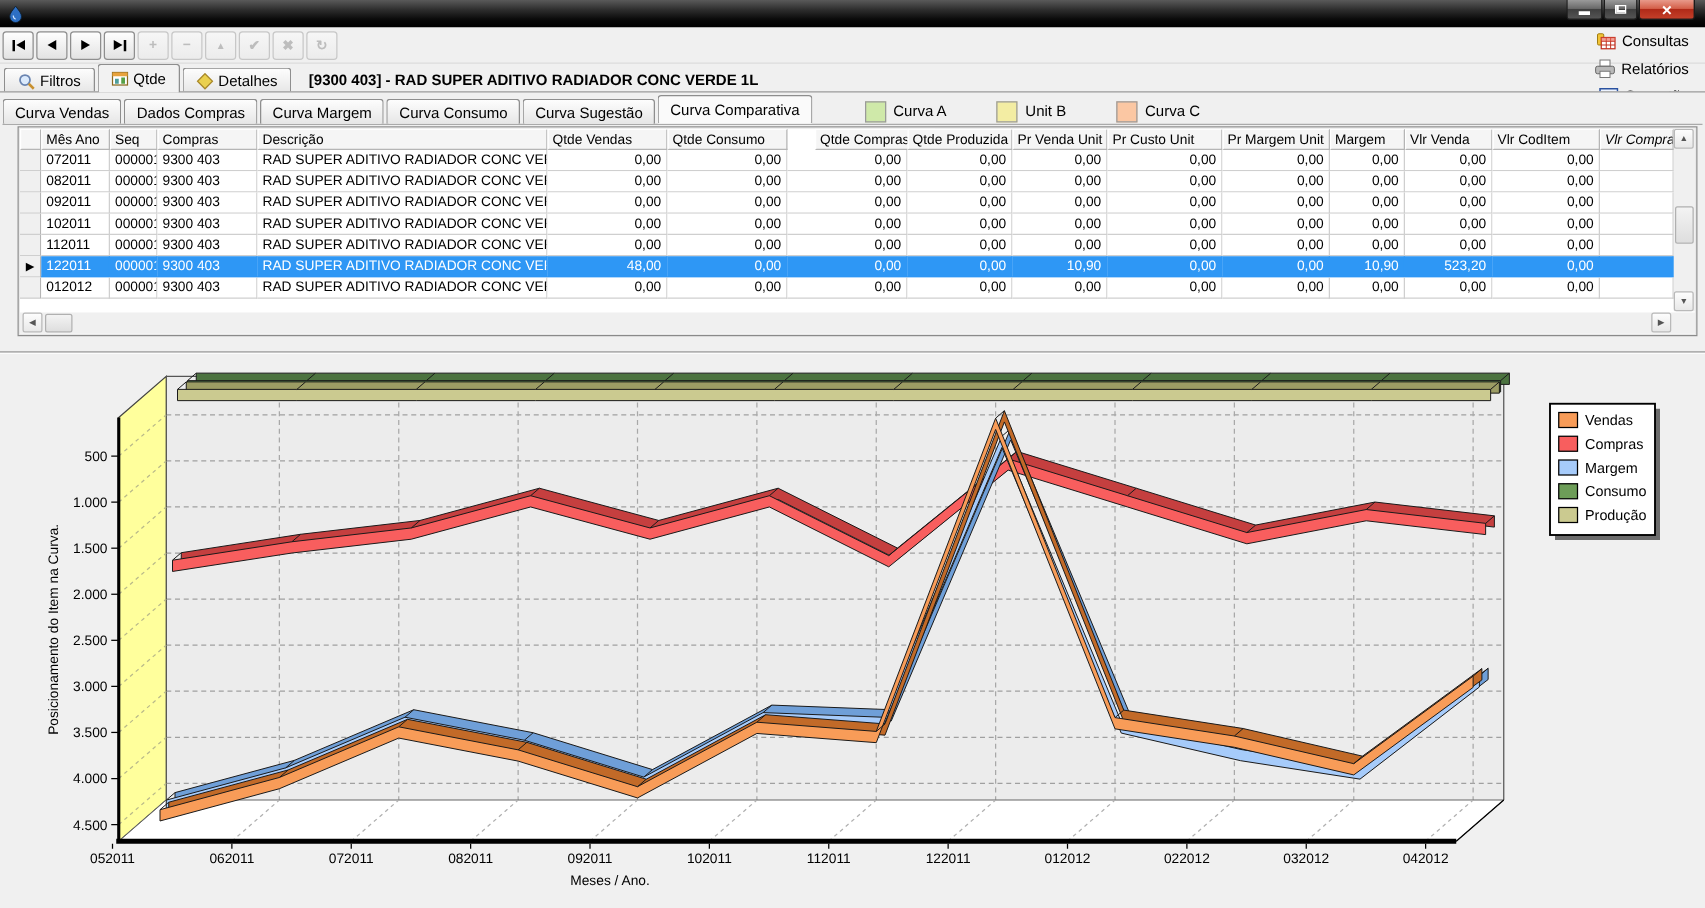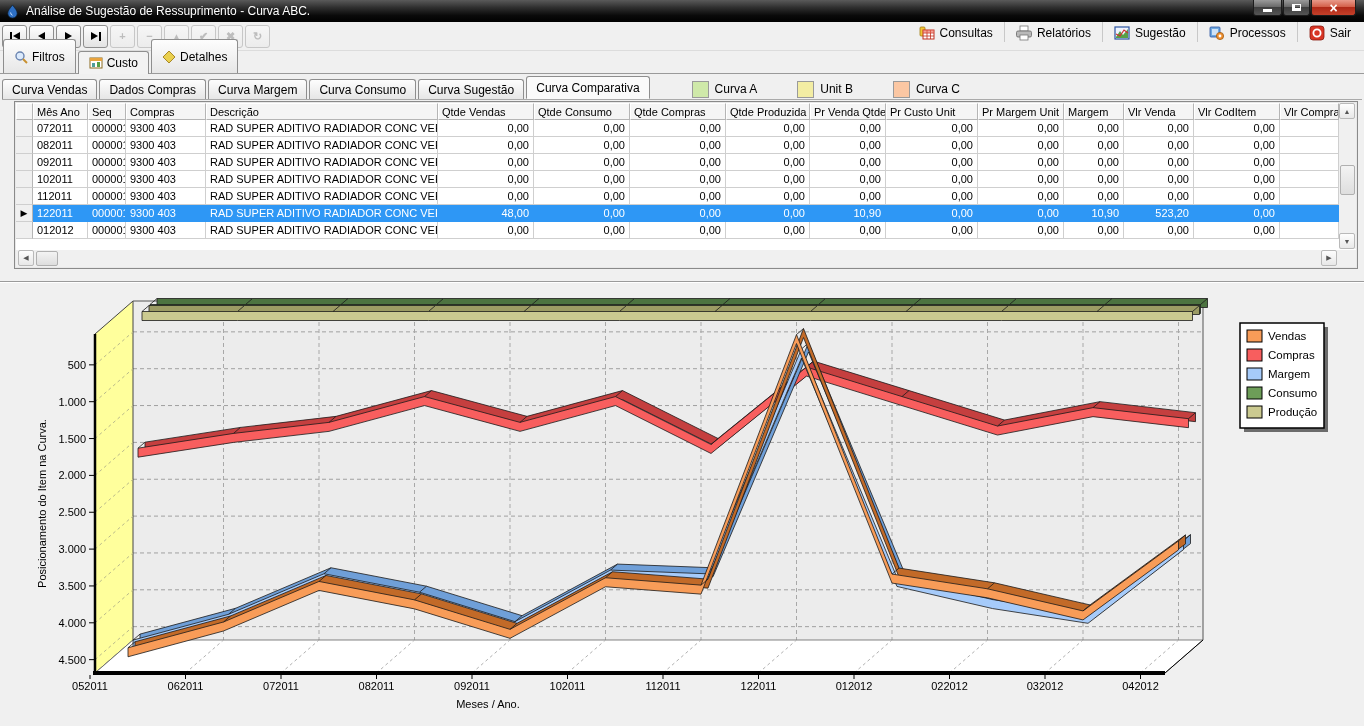--- a/index.html
+++ b/index.html
@@ -27,28 +27,28 @@
   #toolbar { position:absolute; left:0; top:22px; width:1364px; height:29px;
     background:#f0f0f0; border-bottom:1px solid #dcdcdc; display:flex; align-items:center; }
   .navbtn { width:25px; height:23px; margin-left:2px; border:1px solid #8e8e8e; border-radius:3px;
     background:linear-gradient(180deg,#fefefe,#e3e3e3); display:flex; align-items:center;
     justify-content:center; gap:1px; }
   .navbtn.dis { border-color:#c7c7c7; background:linear-gradient(180deg,#f6f6f6,#ececec); }
   .tri-l { width:0; height:0; border-top:4px solid transparent; border-bottom:4px solid transparent; border-right:7px solid #000; }
   .tri-r { width:0; height:0; border-top:4px solid transparent; border-bottom:4px solid transparent; border-left:7px solid #000; }
   .vbar { width:2px; height:9px; background:#000; }
   .disglyph { color:#bdbdbd; font-size:11px; font-weight:bold; }
-  #actions { position:absolute; right:4px; top:0; height:28px; display:flex; align-items:flex-start; }
+  #actions { position:absolute; right:4px; top:0; height:28px; display:flex; align-items:flex-end;flex-direction:column; }
   .actbtn { display:flex; align-items:center; gap:5px; padding:3px 9px; font-size:12px; color:#000; }
   .actsep { width:1px; height:20px; background:#c8c8c8; margin:0 2px; }
 
   
   #tabsrow { position:absolute; left:0; top:51px; width:1364px; height:23px; display:flex;
     align-items:flex-end; padding-left:3px; }
-  .tab { display:flex; align-items:center; gap:4px; height:35px; padding:0 10px;
+  .tab { display:flex; align-items:center; gap:4px; height:20px; padding:0 10px;
     border:1px solid #8e8e8e; border-bottom:none; border-radius:3px 3px 0 0;
     background:linear-gradient(180deg,#fdfdfd,#e6e6e6); font-size:12px; margin-right:2px; }
   .tab.active { height:23px; background:#f2f2f2; position:relative; z-index:3; }
   #itemheader { font-size:12px; font-weight:bold; margin:0 0 3px 12px; }
 
   #contentpanel { position:absolute; left:0; top:73px; width:1364px; height:207px;
     background:#f0f0f0; border-top:1px solid #9a9a9a; }
 
   
   #subtabs { position:absolute; left:2px; top:3px; width:1360px; height:23px; display:flex;
@@ -91,21 +91,20 @@
   svg text { font-family:"Liberation Sans", sans-serif; }
 </style>
 </head>
 <body>
 
 <div id="titlebar">
   <svg id="appicon" viewBox="0 0 16 16">
     <path d="M8 1 C5 5 3 7 3 10 a5 5 0 0 0 10 0 C13 7 11 5 8 1 Z" fill="#2d6fc4" stroke="#123" stroke-width="0.8"></path>
     <path d="M6 9 a2.5 3 0 0 0 2 3" stroke="#cfe4ff" stroke-width="1" fill="none"></path>
   </svg>
-  <span class="ttl">Análise de Sugestão de Ressuprimento - Curva ABC.</span>
   <div id="winbtns">
     <div class="winbtn min">
         <div class="minbar"></div>
       </div>
     <div class="winbtn max">
         <div class="maxbox"></div>
       </div>
     <div class="winbtn close">
         <span style="font-size:14px;font-weight:bold;">×</span>
       </div>
@@ -203,28 +202,29 @@
     </svg>
     <span>Filtros</span>
   </div>
   <div class="tab active">
     <svg width="14" height="14" viewBox="0 0 14 14">
       <rect x="1" y="2" width="12" height="10" fill="#fff" stroke="#8a6a20" stroke-width="1"></rect>
       <rect x="1" y="2" width="12" height="3" fill="#e8a33d"></rect>
       <rect x="3" y="7" width="3" height="4" fill="#4d9e9a"></rect>
       <rect x="8" y="6" width="3" height="5" fill="#57a046"></rect>
     </svg>
-    <span>Custo</span>
+    <span>Qtde</span>
   </div>
   <div class="tab">
     <svg width="14" height="14" viewBox="0 0 14 14">
       <path d="M7 1 L13 7 L7 13 L1 7 Z" fill="#ead04e" stroke="#a8882a" stroke-width="1"></path>
     </svg>
     <span>Detalhes</span>
   </div>
+  <span id="itemheader">[9300 403] - RAD SUPER ADITIVO RADIADOR CONC VERDE 1L</span>
 </div>
 
 <div id="contentpanel">
   <div id="subtabs">
     <div class="stab">
         <span>Curva Vendas</span>
       </div>
     <div class="stab">
         <span>Dados Compras</span>
       </div>
@@ -256,29 +256,29 @@
 
   <div id="gridouter">
     <div id="grid">
         <div class="gh" style="left: 0px; width: 17px;"></div>
         <div class="gh" style="left: 17px; width: 55px;">Mês Ano</div>
         <div class="gh" style="left: 72px; width: 38px;">Seq</div>
         <div class="gh" style="left: 110px; width: 80px;">Compras</div>
         <div class="gh" style="left: 190px; width: 232px;">Descrição</div>
         <div class="gh" style="left: 422px; width: 96px;">Qtde Vendas</div>
         <div class="gh" style="left: 518px; width: 96px;">Qtde Consumo</div>
-        <div class="gh" style="left: 614px; width: 96px;">Qtde Compras</div>
+        <div class="gh" style="left: 636px; width: 96px;">Qtde Compras</div>
         <div class="gh" style="left: 710px; width: 84px;">Qtde Produzida</div>
-        <div class="gh" style="left: 794px; width: 76px;">Pr Venda Qtde</div>
+        <div class="gh" style="left: 794px; width: 76px;">Pr Venda Unit</div>
         <div class="gh" style="left: 870px; width: 92px;">Pr Custo Unit</div>
         <div class="gh" style="left: 962px; width: 86px;">Pr Margem Unit</div>
         <div class="gh" style="left: 1048px; width: 60px;">Margem</div>
         <div class="gh" style="left: 1108px; width: 70px;">Vlr Venda</div>
         <div class="gh" style="left: 1178px; width: 86px;">Vlr CodItem</div>
-        <div class="gh" style="left: 1264px; width: 59px;">Vlr Compra</div>
+        <div class="gh" style="left: 1264px; width: 59px; font-style: italic;">Vlr Compra</div>
         <div class="gind" style="top: 17px;"></div>
         <div class="gc" style="left: 17px; top: 17px; width: 55px;">072011</div>
         <div class="gc" style="left: 72px; top: 17px; width: 38px;">000001</div>
         <div class="gc" style="left: 110px; top: 17px; width: 80px;">9300 403</div>
         <div class="gc" style="left: 190px; top: 17px; width: 232px;">RAD SUPER ADITIVO RADIADOR CONC VERDE 1L</div>
         <div class="gc num" style="left: 422px; top: 17px; width: 96px;">0,00</div>
         <div class="gc num" style="left: 518px; top: 17px; width: 96px;">0,00</div>
         <div class="gc num" style="left: 614px; top: 17px; width: 96px;">0,00</div>
         <div class="gc num" style="left: 710px; top: 17px; width: 84px;">0,00</div>
         <div class="gc num" style="left: 794px; top: 17px; width: 76px;">0,00</div>

